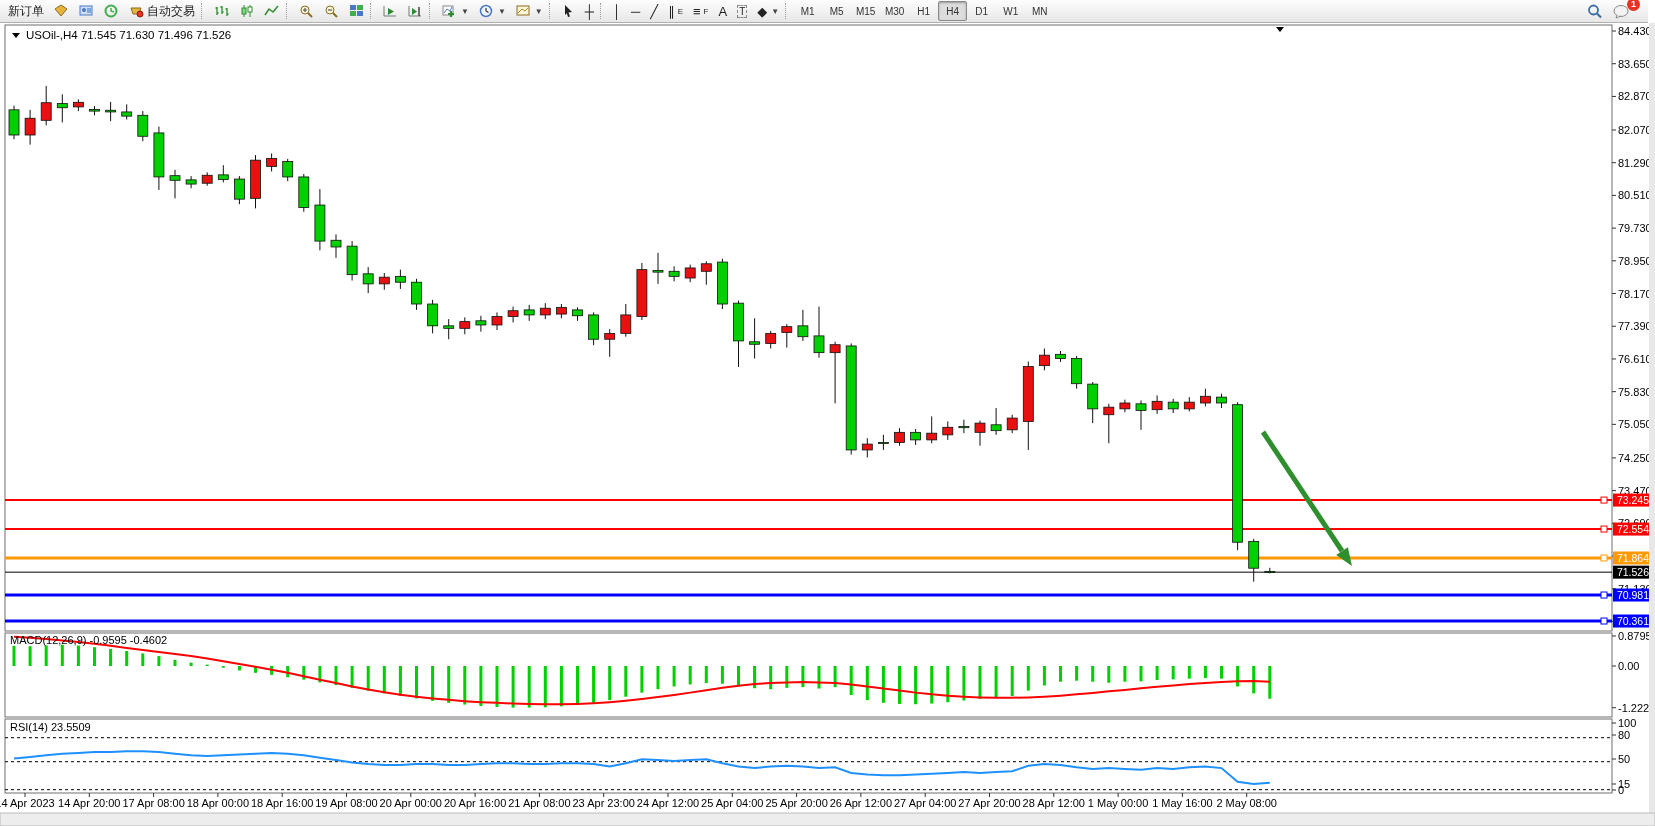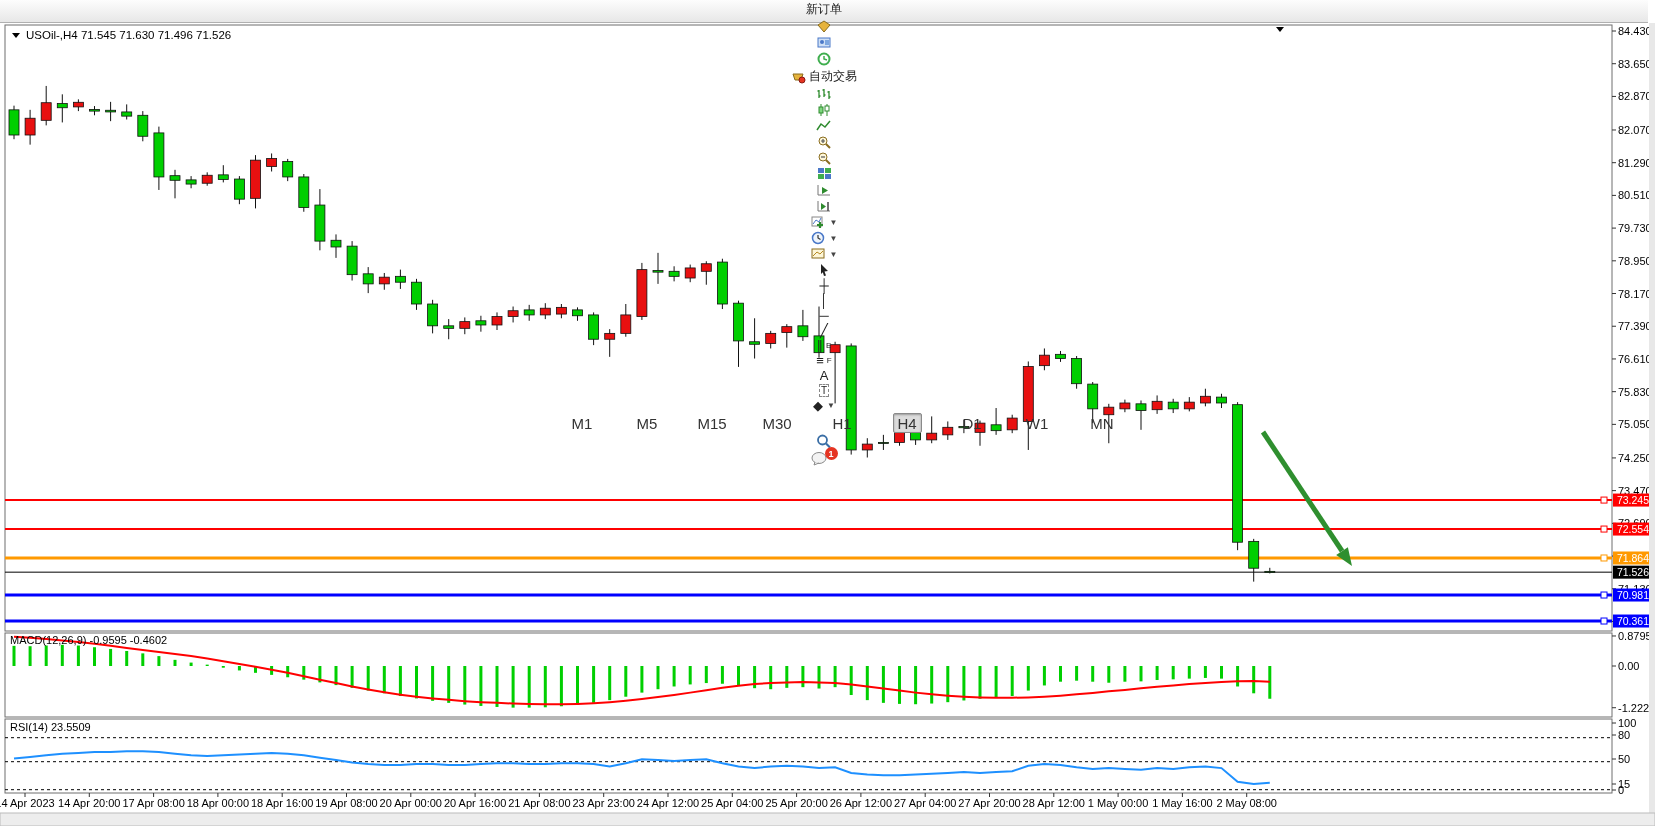--- a/index.html
+++ b/index.html
@@ -1,29 +1,29 @@
 <!DOCTYPE html>
 <html><head>
 <meta charset="utf-8">
 <style>
   html,body{margin:0;padding:0;background:#cfcfcf;}
   .screen{position:relative;width:1655px;height:826px;background:#fff;overflow:hidden;
           font-family:"Liberation Sans",sans-serif;-webkit-font-smoothing:antialiased;}
   
   .toolbar{position:absolute;left:0;top:0;width:1648px;height:23px;box-sizing:border-box;
            background:linear-gradient(#fdfdfd,#e7e7e7);border-bottom:1px solid #b0b0b0;
-           display:flex;align-items:center;padding:0 3px;z-index:10;font-size:12px;color:#222;flex-direction:column;}
+           display:flex;align-items:center;padding:0 3px;z-index:10;font-size:12px;color:#222;}
   .tbtn{height:19px;display:inline-flex;align-items:center;gap:3px;padding:0 4px;border:1px solid transparent;
         border-radius:2px;white-space:nowrap;cursor:default;}
   .sep{width:4px;height:16px;border-left:1px dotted #9a9a9a;margin:0 3px 0 1px;}
   .glyph{font-size:13px;line-height:13px;display:inline-block;}
   .caret{font-size:8px;color:#444;margin-left:1px;}
   .tf-group{display:flex;align-items:center;}
-  .tf{width:27px;height:18px;display:flex;align-items:center;justify-content:center;font-size:15px;
-      color:#333;border:1px solid transparent;border-radius:2px;margin-left:36px;}
+  .tf{width:27px;height:18px;display:flex;align-items:center;justify-content:center;font-size:10px;
+      color:#333;border:1px solid transparent;border-radius:2px;}
   .tf.active{background:#dcdcdc;border-color:#8a8a8a;box-shadow:inset 0 1px 2px rgba(0,0,0,.3);}
   .spacer{flex:1;}
   .badge{position:absolute;top:-4px;right:-6px;background:#e53422;color:#fff;border-radius:50%;
          width:13px;height:13px;font-size:9px;display:flex;align-items:center;justify-content:center;font-weight:bold;}
   .chat-wrap{position:relative;margin-right:10px;}
   svg.chart{position:absolute;left:0;top:0;z-index:1;font-family:"Liberation Sans",sans-serif;}
   .labelT{border:1px dashed #888;padding:0 1px;font-size:10px;}
   sub{font-size:8px;}
 </style>
 </head>

